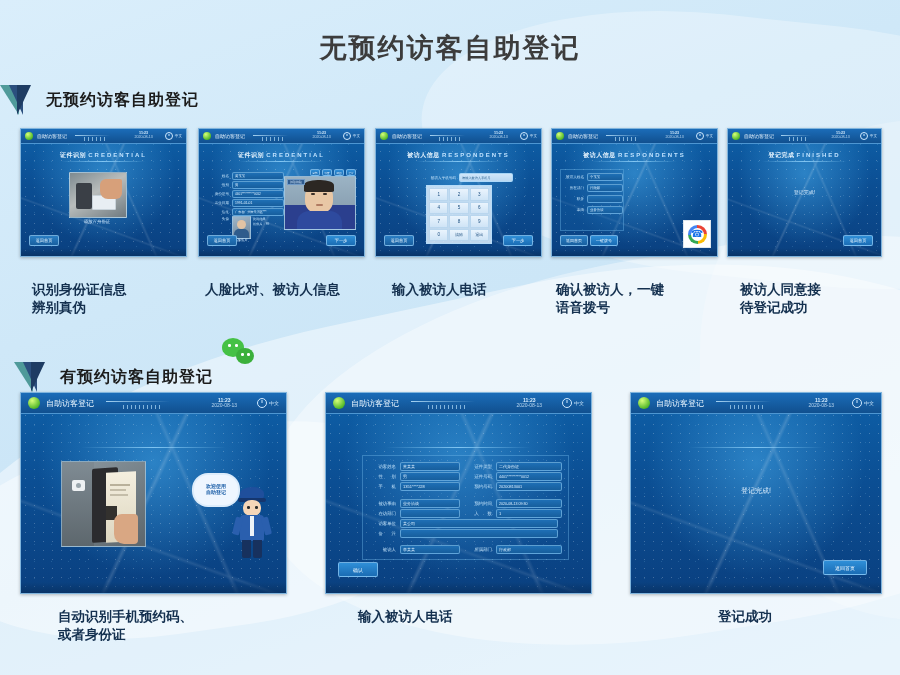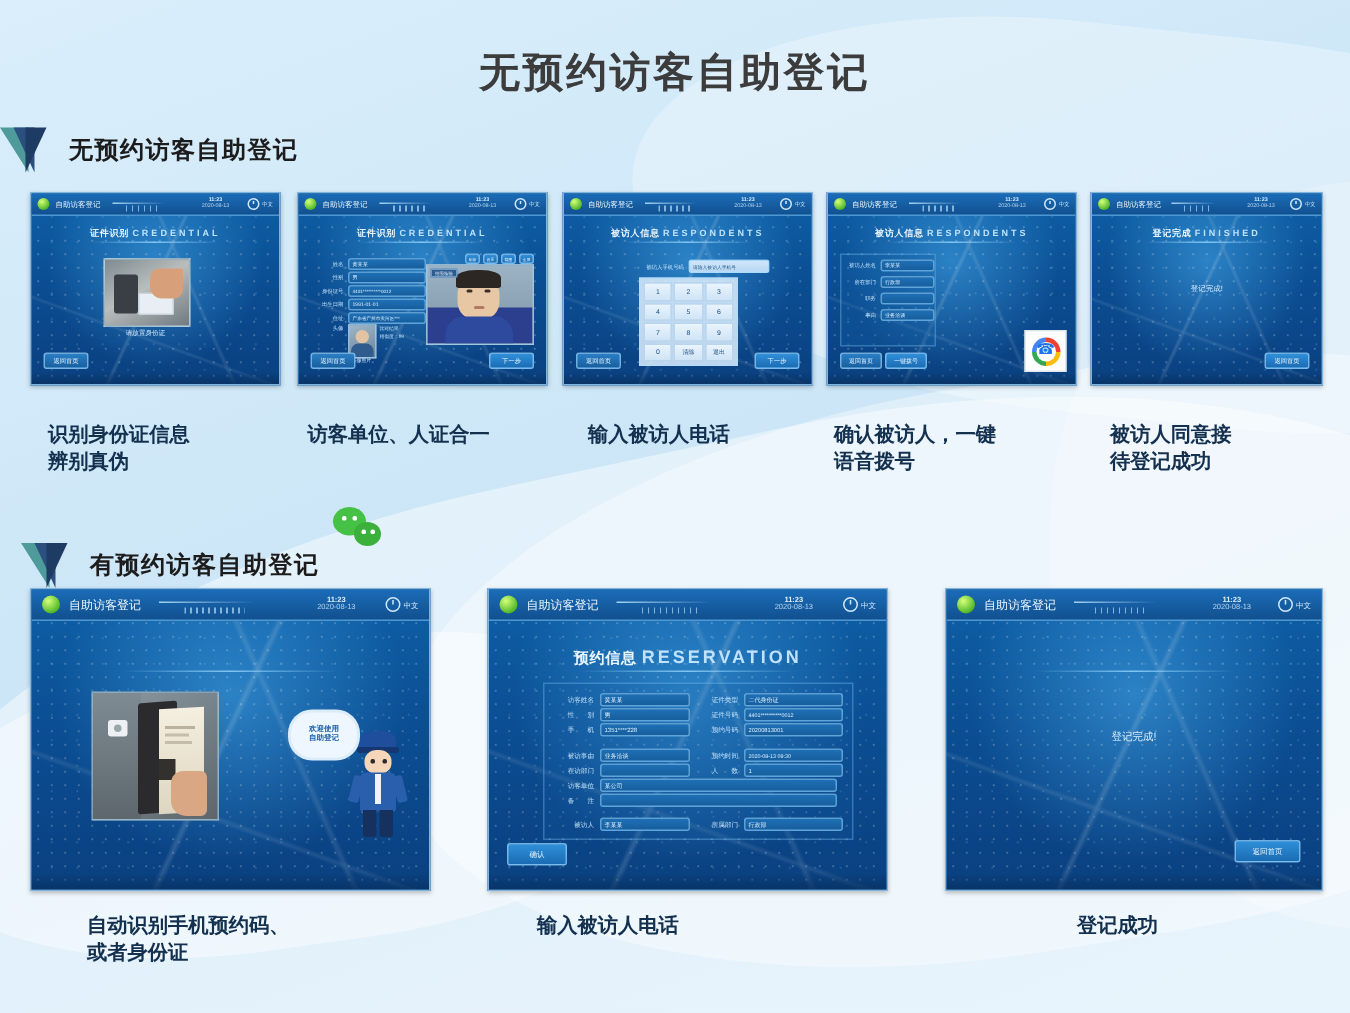--- a/index.html
+++ b/index.html
@@ -424,21 +424,21 @@
   <div style="position:absolute;left:0;right:0;top:60px;text-align:center;color:#dff0ff;font-size:5px;">登记完成!</div>
   <div class="k-btn" style="right:8px;bottom:10px;width:28px;height:9px;font-size:4.2px;">返回首页</div>
   <div class="k-footer">
       <span class="fl"></span>
       <span class="fr"></span>
     </div>
 </div>
 
 <div class="caption" style="left:32px;top:281px;width:160px;">识别身份证信息
 辨别真伪</div>
-<div class="caption" style="left:205px;top:281px;width:175px;">访客单位、人证合一</div>
+<div class="caption" style="left:205px;top:281px;width:175px;">人脸比对、被访人信息</div>
 <div class="caption" style="left:392px;top:281px;width:160px;">输入被访人电话</div>
 <div class="caption" style="left:556px;top:281px;width:170px;">确认被访人，一键
 语音拨号</div>
 <div class="caption" style="left:740px;top:281px;width:150px;">被访人同意接
 待登记成功</div>
 
 <div class="section" style="left:14px;top:362px;">
   <div class="vmark">
     <div class="v-a"></div>
       <div class="v-b"></div>
@@ -521,24 +521,20 @@
     <div class="k-deco"></div>
     <div class="k-time" style="font-size:5px;">
       <div class="t1">11:23</div>
       <div class="t2">2020-08-13</div>
     </div>
     <div class="k-right" style="font-size:5px;margin-left:14px;">
       <span class="k-gear" style="width:8px;height:8px;"></span>
       <span>中文</span>
     </div>
   </div>
-  <div class="k-heading" style="top:38px;font-size:10px;">
-    <span class="cn">预约信息</span>
-    <span class="en" style="font-size:12px;">RESERVATION</span>
-  </div>
   <div class="k-heading-rule" style="left:60px;right:60px;top:54px;"></div>
   <div class="k-panel" style="left:36px;top:62px;right:22px;height:103px;background:rgba(20,95,165,.18);"></div>
 
   <div class="k-field" style="left:44px;top:69px;gap:4px;font-size:4.4px;">
     <span class="lbl" style="width:26px;">访客姓名</span>
     <span class="val" style="width:54px;height:7px;padding:0 2px;font-size:4px;">黄某某</span>
   </div>
   <div class="k-field" style="left:44px;top:79px;gap:4px;font-size:4.4px;">
     <span class="lbl" style="width:26px;">性　　别</span>
     <span class="val" style="width:54px;height:7px;padding:0 2px;font-size:4px;">男</span>

